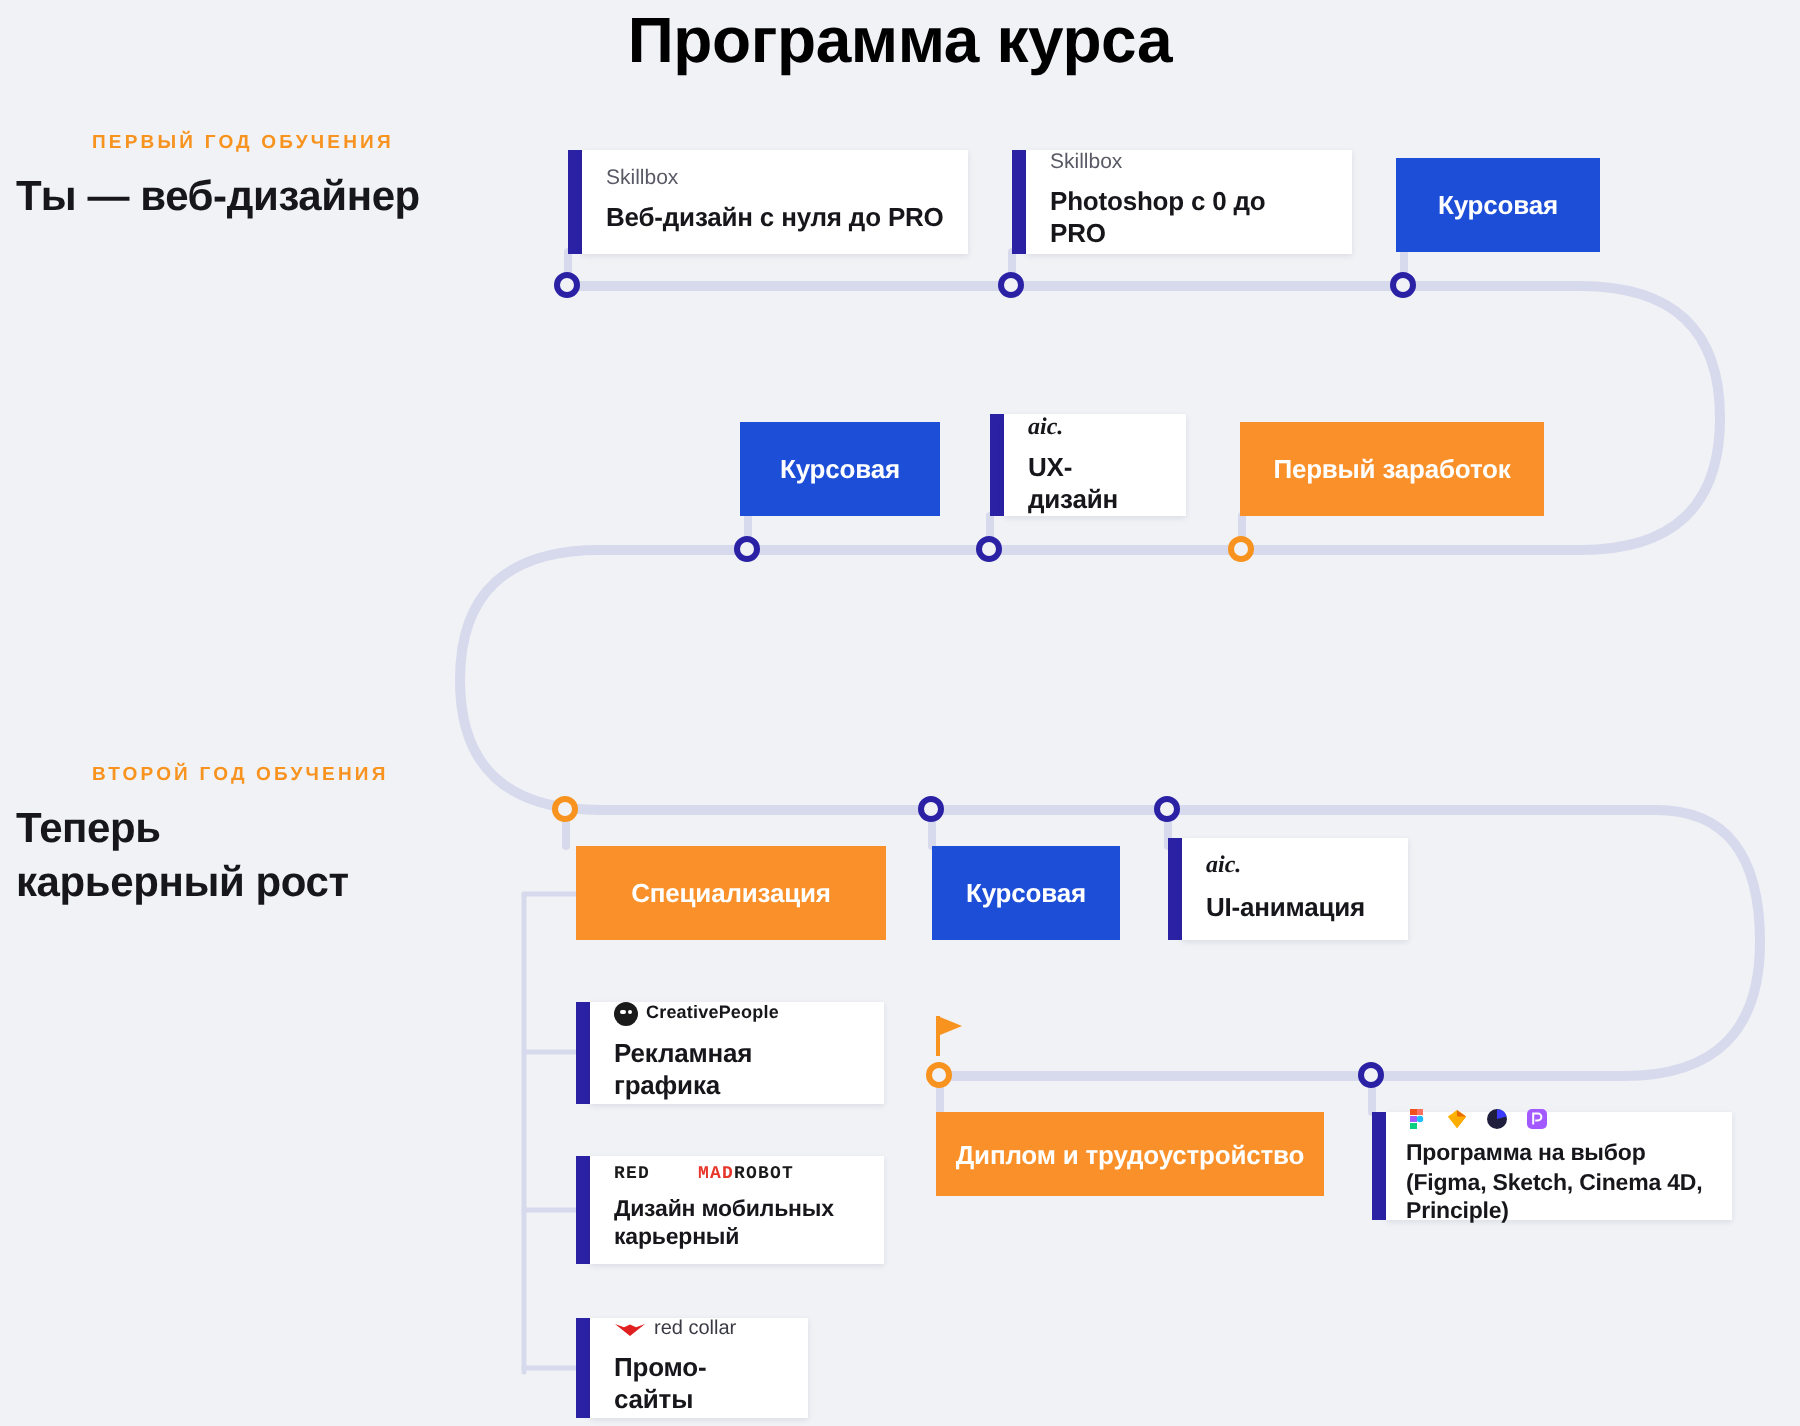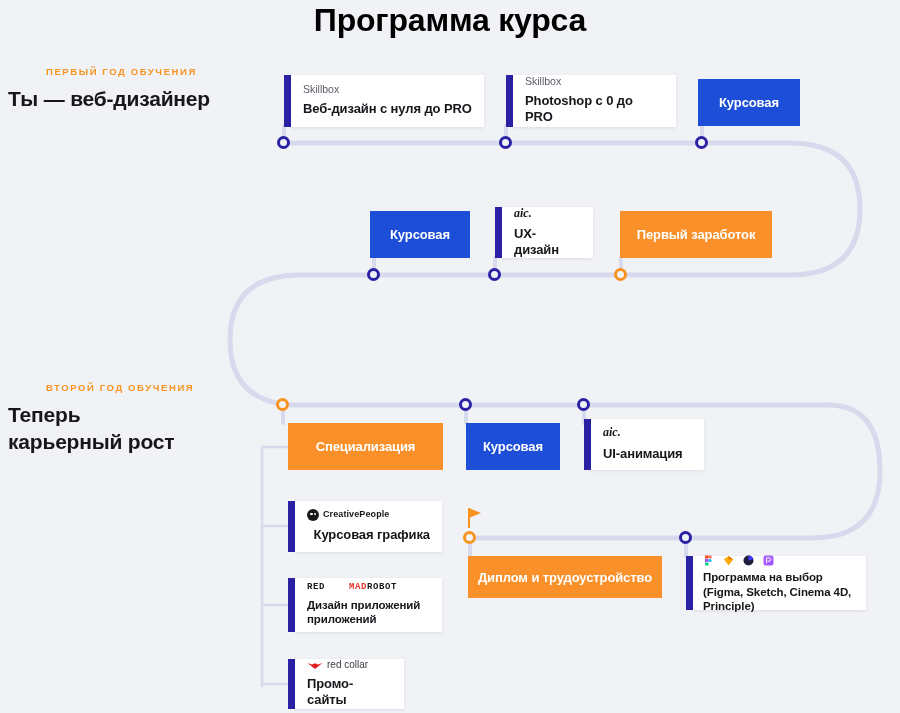--- a/index.html
+++ b/index.html
@@ -203,38 +203,38 @@
   <div class="block blue" style="left:466px; top:423px; width:94px; height:47px;">Курсовая</div>
 
   <div class="card" style="left:584px; top:419px; width:120px; height:51px;">
     <div class="bar"></div>
     <div class="body">
       <div class="brand aic">aic.</div>
       <div class="card-title">UI-анимация</div>
     </div>
   </div>
 
-  <div class="card" style="left:288px; top:501px; width:154px; height:51px;text-align:right;">
+  <div class="card" style="left:288px; top:501px; width:154px; height:51px;">
     <div class="bar"></div>
     <div class="body">
       <div class="brand">
         <span class="cp-dot"></span>
         <span class="cp-name">CreativePeople</span>
       </div>
-      <div class="card-title">Курсовая графика</div>
+      <div class="card-title">Рекламная графика</div>
     </div>
   </div>
 
   <div class="card" style="left:288px; top:578px; width:154px; height:54px;">
     <div class="bar"></div>
     <div class="body">
       <div class="brand">
         <span class="rmr"><span>RED</span><span class="mad">MAD</span><span>ROBOT</span></span>
       </div>
-      <div class="card-title sm">Дизайн приложений приложений</div>
+      <div class="card-title sm">Дизайн мобильных карьерный</div>
     </div>
   </div>
 
   <div class="card" style="left:288px; top:659px; width:116px; height:50px;">
     <div class="bar"></div>
     <div class="body">
       <div class="brand">
         <span class="rc-mark">
           <svg viewBox="0 0 16 8" width="16" height="8" aria-hidden="true">
             <path d="M0.5 1 L8 7 L15.5 1 L11 2.6 L8 1.2 L5 2.6 Z" fill="#E02020"></path>

